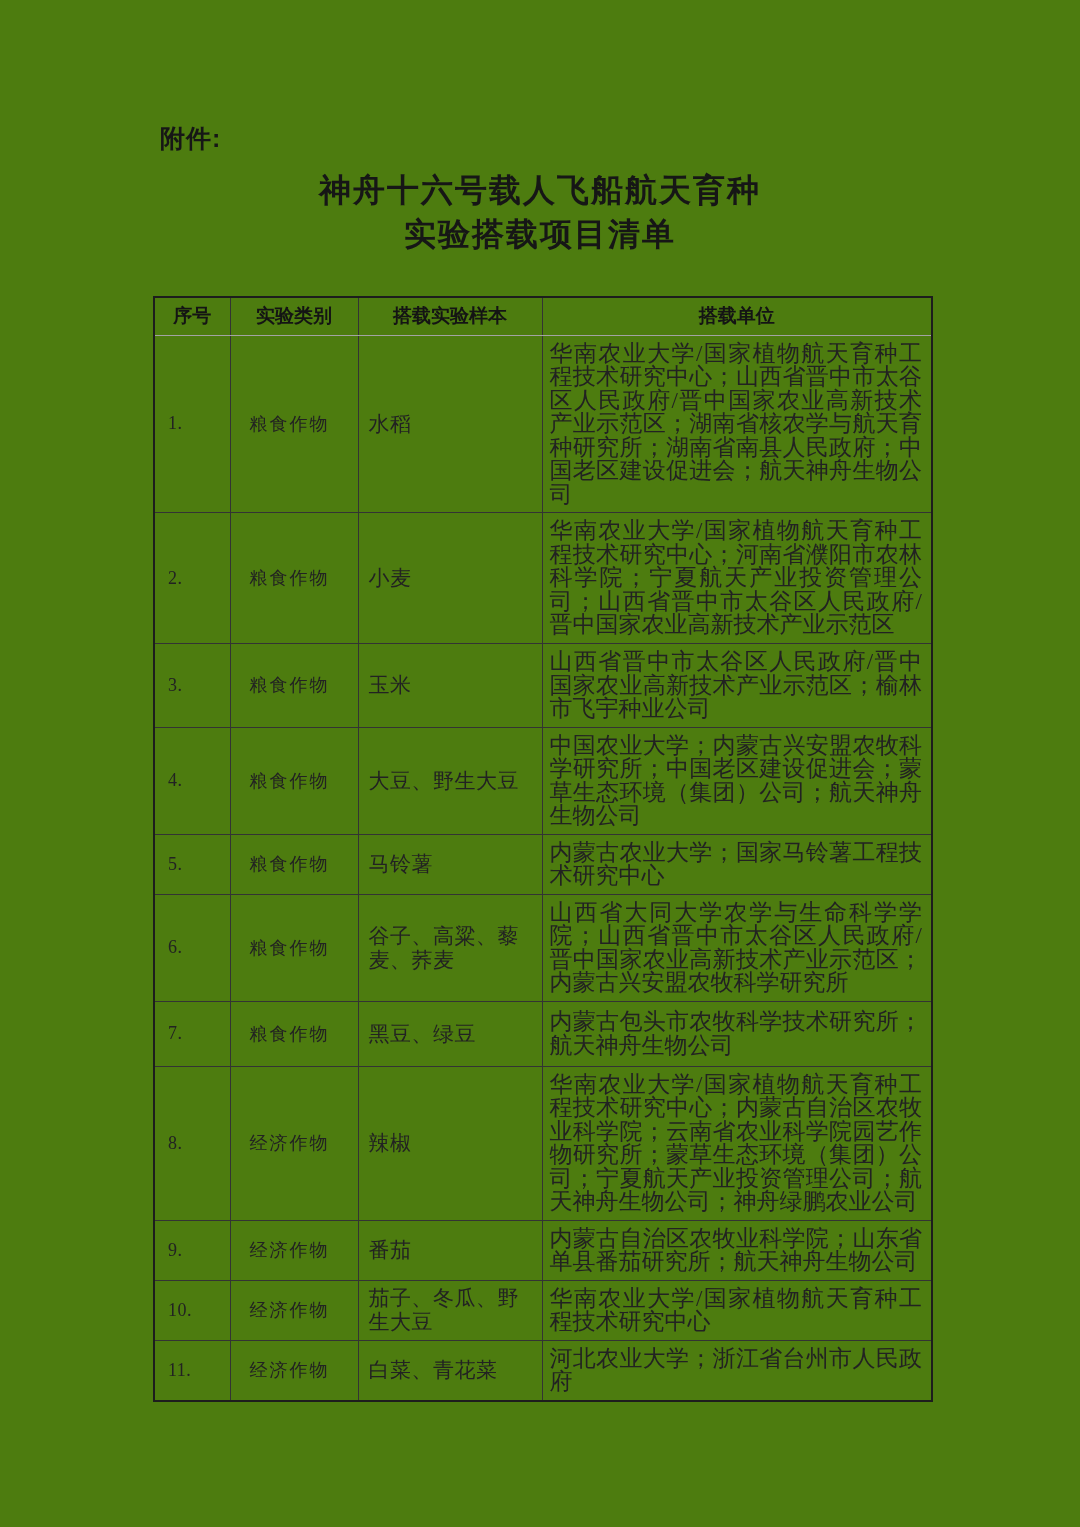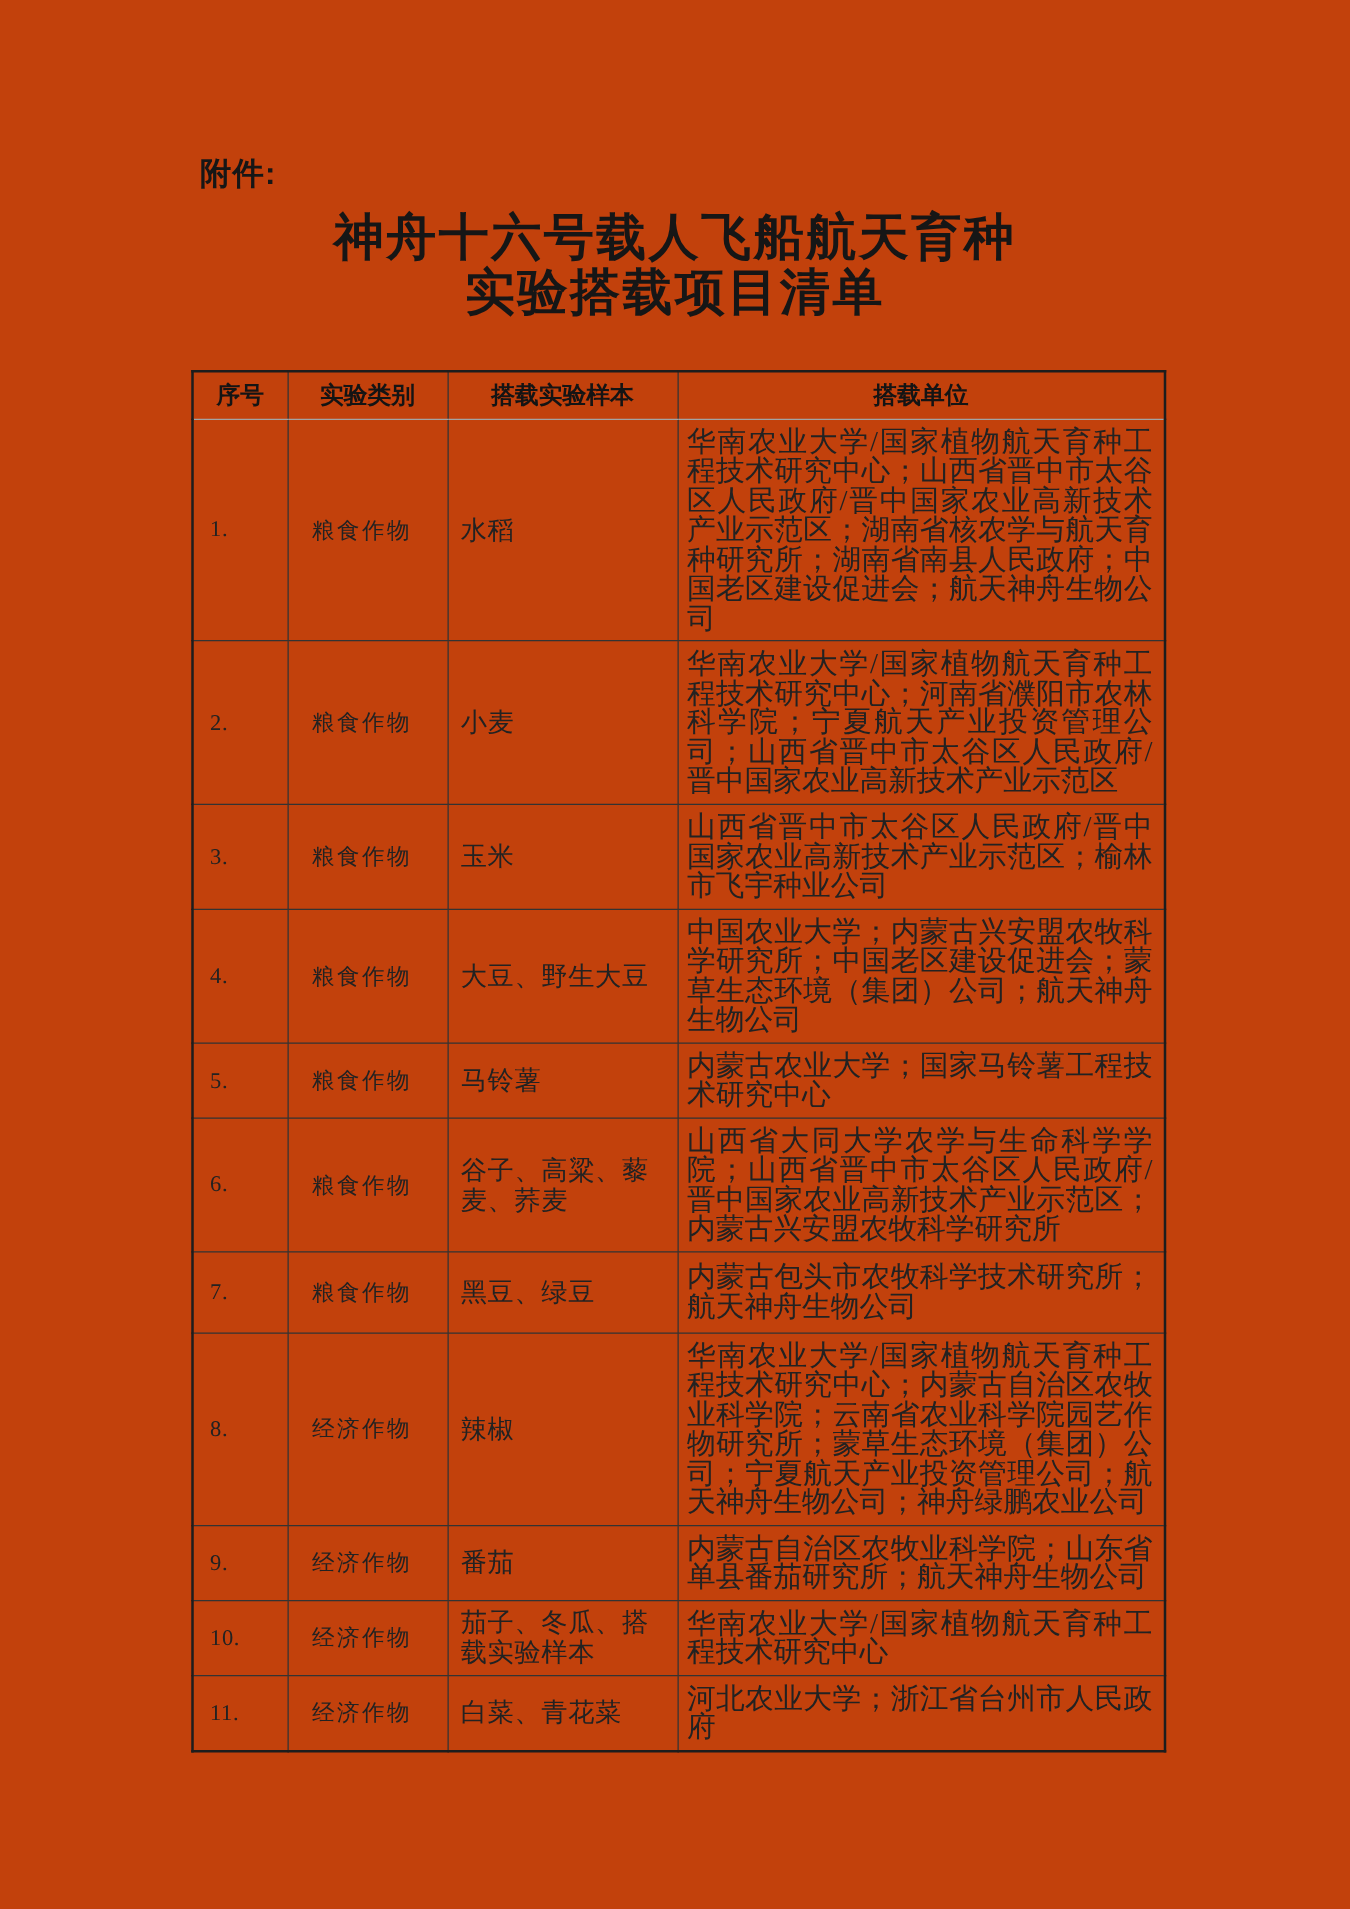--- a/index.html
+++ b/index.html
@@ -5,42 +5,42 @@
   * { margin: 0; padding: 0; box-sizing: border-box; }
   body {
     background: #ffffff;
     font-family: "Liberation Serif", "DejaVu Serif", serif;
     color: #1f1f1f;
   }
   .page {
     position: relative;
     width: 1080px;
     height: 1527px;
-    background: #c2410c;
+    background: #4d7c0f;
     overflow: hidden;
   }
   .attachment-label {
     position: absolute;
     left: 160px;
     top: 122px;
     font-family: "Liberation Sans", "DejaVu Sans", sans-serif;
     font-weight: bold;
     font-size: 25px;
     color: #161616;
     letter-spacing: 1px;
   }
   .doc-title {
     position: absolute;
     left: 0;
     top: 168px;
     width: 1080px;
     text-align: center;
     font-family: "Liberation Serif", "DejaVu Serif", serif;
     font-weight: bold;
-    font-size: 40px;
+    font-size: 32px;
     line-height: 44px;
     color: #161616;
     letter-spacing: 2px;
   }
   table.payload-table {
     position: absolute;
     left: 153px;
     top: 296px;
     width: 778px;
     border-collapse: collapse;
@@ -166,21 +166,21 @@
     </tr>
         <tr style="height: 55px;">
       <td class="c-no">9.</td>
       <td class="c-cat">经济作物</td>
       <td class="c-sample">番茄</td>
       <td class="c-units">内蒙古自治区农牧业科学院；山东省单县番茄研究所；航天神舟生物公司</td>
     </tr>
         <tr style="height: 57px;">
       <td class="c-no">10.</td>
       <td class="c-cat">经济作物</td>
-      <td class="c-sample">茄子、冬瓜、搭载实验样本</td>
+      <td class="c-sample">茄子、冬瓜、野生大豆</td>
       <td class="c-units">华南农业大学/国家植物航天育种工程技术研究中心</td>
     </tr>
         <tr style="height: 58px;">
       <td class="c-no">11.</td>
       <td class="c-cat">经济作物</td>
       <td class="c-sample">白菜、青花菜</td>
       <td class="c-units">河北农业大学；浙江省台州市人民政府</td>
     </tr>
       </tbody>
   </table>

